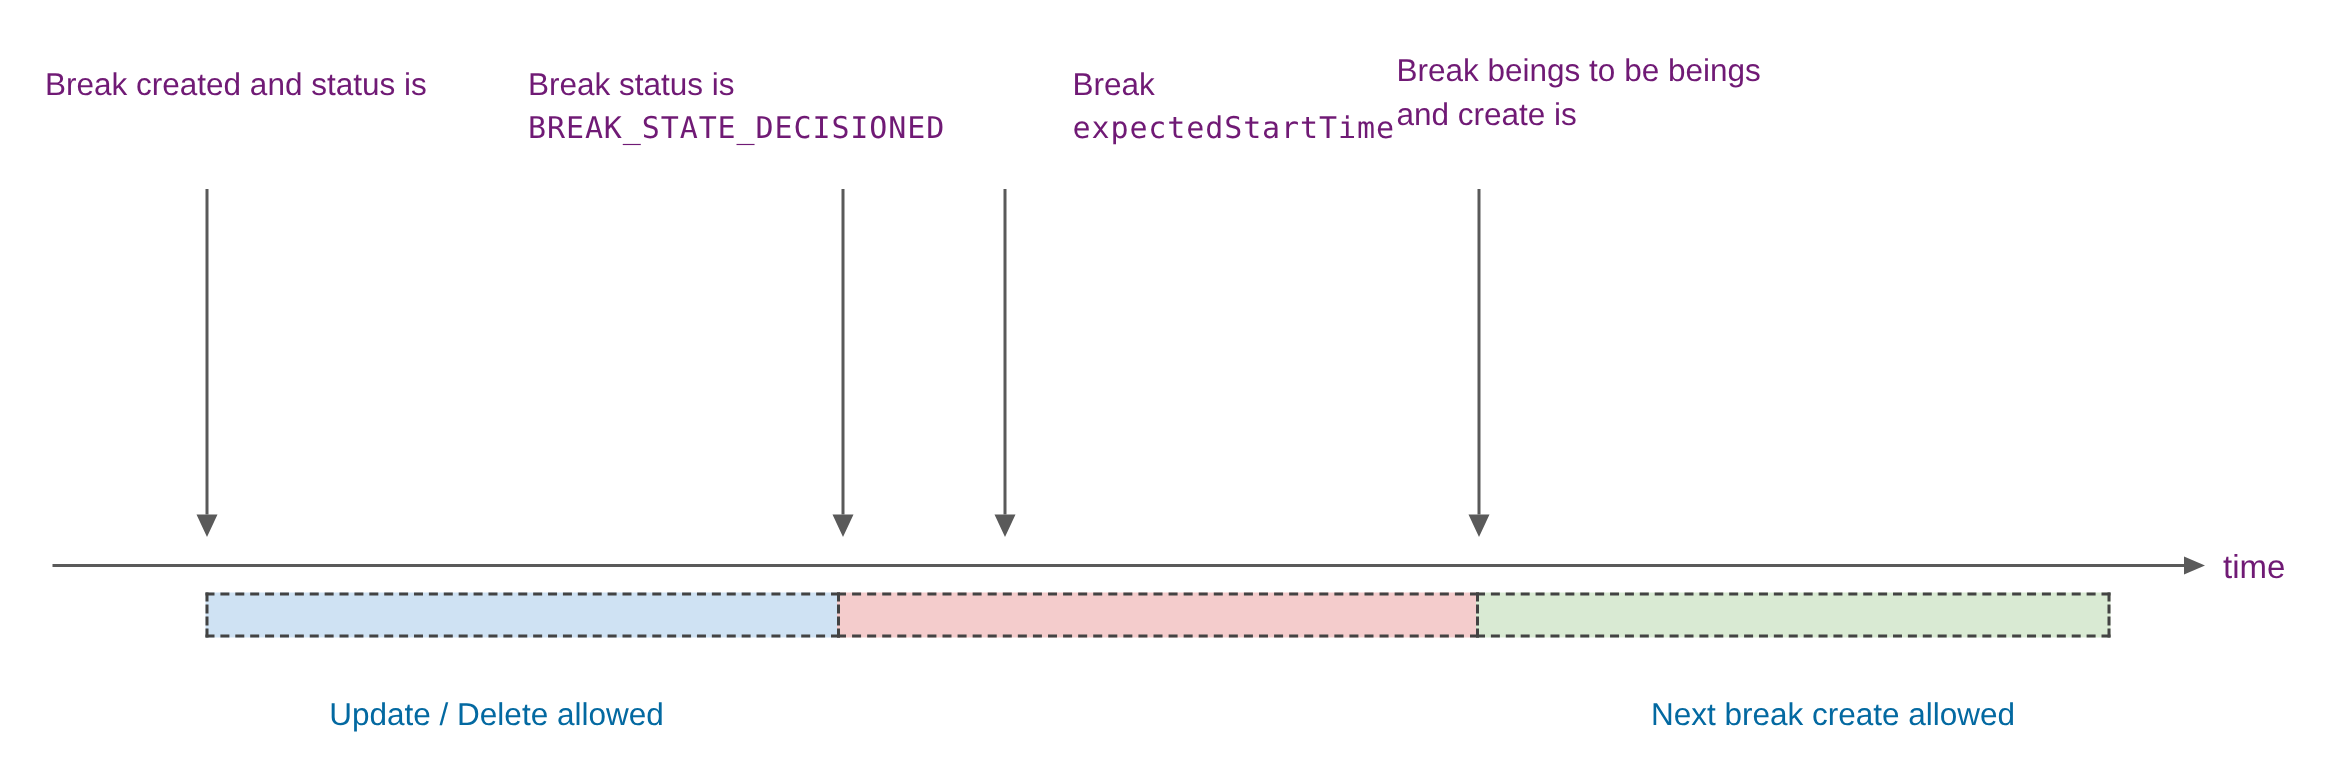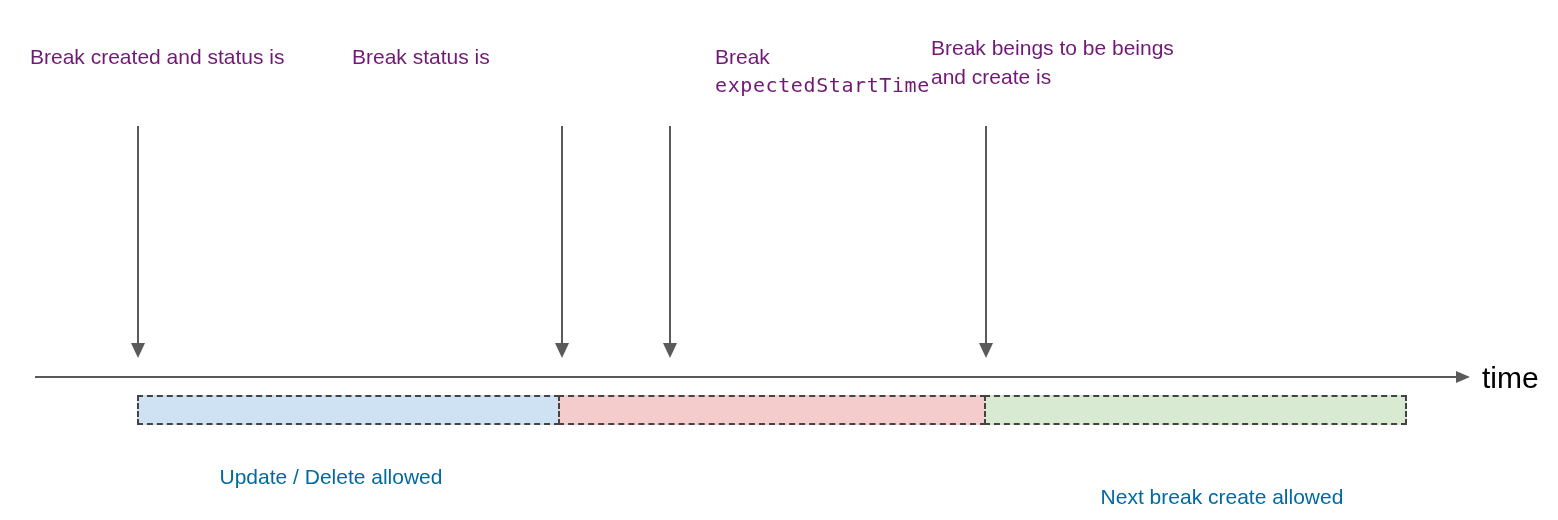--- a/index.html
+++ b/index.html
@@ -67,23 +67,23 @@
     width: 0;
     height: 0;
     border-top: 6px solid transparent;
     border-bottom: 6px solid transparent;
     border-left: 14px solid #5a5a5a;
   }
   .axis-label {
     position: absolute;
     left: 1482px;
     top: 365px;
-    font-size: 30px;
+    font-size: 22px;
     line-height: 25px;
-    color: #000000;
+    color: #701a75;
   }
   
   .segment {
     position: absolute;
     top: 395px;
     height: 30px;
     box-sizing: border-box;
     border: 2px dashed #434343;
   }
   .seg-blue  { left: 137px; width: 423px; }
@@ -104,20 +104,21 @@
 <body>
 
 <div class="canvas">
 
   <div class="ann" style="left:30px; top:42px;">
     <div>Break created and status is</div>
   </div>
 
   <div class="ann" style="left:352px; top:42px;">
     <div>Break status is</div>
+    <div class="mono">BREAK_STATE_DECISIONED</div>
   </div>
 
   <div class="ann" style="left:673px; top:42px;margin-left:42px;">
     <div>Break</div>
     <div class="mono">expectedStartTime</div>
   </div>
 
   <div class="ann" style="left:931px; top:33px;">
     <div>Break beings to be beings</div>
     <div>and create is</div>
@@ -142,15 +143,15 @@
 
   <div class="axis-line"></div>
   <div class="axis-head"></div>
   <div class="axis-label">time</div>
 
   <div class="segment seg-blue" style="background-color: rgb(207, 226, 243);"></div>
   <div class="segment seg-red" style="background-color: rgb(244, 204, 204);"></div>
   <div class="segment seg-green" style="background-color: rgb(217, 234, 211);"></div>
 
   <div class="seg-label" style="left:331px;">Update / Delete allowed</div>
-  <div class="seg-label" style="left:1222px;margin-top:20px;">Next break create allowed</div>
+  <div class="seg-label" style="left:1222px;">Next break create allowed</div>
 
 </div>
 
 </body></html>

